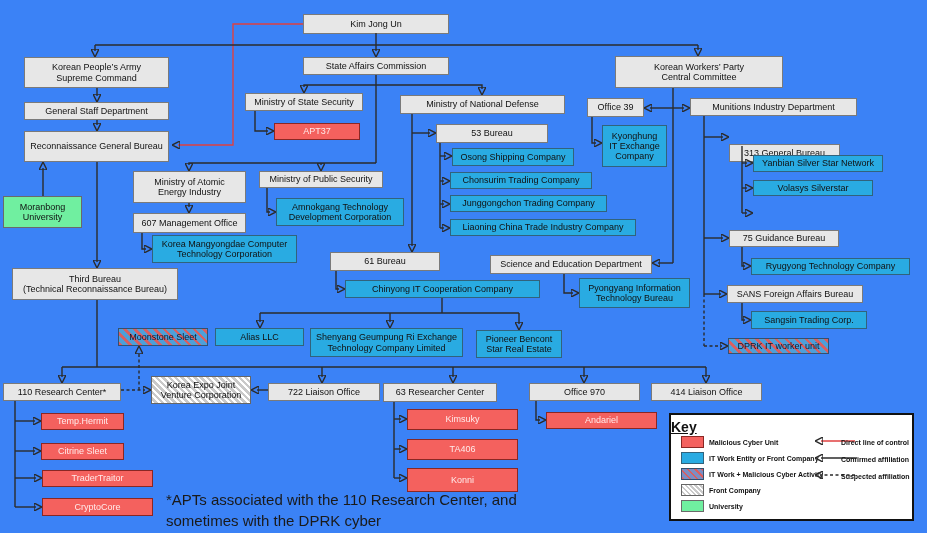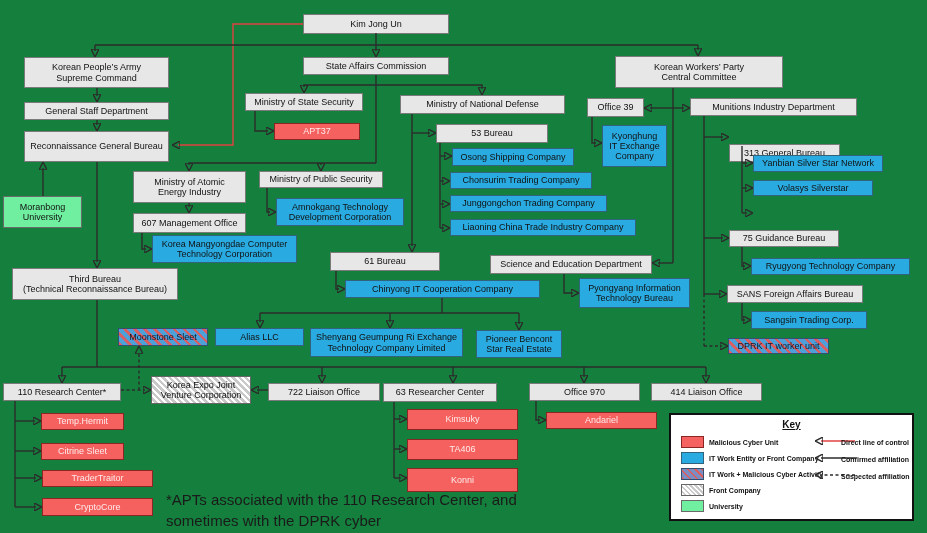--- a/index.html
+++ b/index.html
@@ -1,17 +1,17 @@
 <!DOCTYPE html>
 <html><head>
 <meta charset="utf-8">
 <style>
   html,body{margin:0;padding:0;background:#fff;}
   #canvas{
-    position:relative;width:927px;height:533px;background:#15803d;overflow:hidden;
+    position:relative;width:927px;height:533px;background:#3b82f6;overflow:hidden;
     font-family:"Liberation Sans", sans-serif;
   }
   .node{
     position:absolute;box-sizing:border-box;display:flex;align-items:center;justify-content:center;
     text-align:center;font-size:9px;line-height:1.13;white-space:pre-line;color:#111;z-index:2;
     padding:1px 2px;
   }
   .g{background:#e7e7e7;border:1.2px solid #7a7a7a;}
   .b{background:#29abe2;border:1.2px solid #31637c;}
   .r{background:#f4615e;border:1.2px solid #8a2724;color:#ffeaea;}
@@ -23,21 +23,21 @@
   #lines path.red{stroke:#e04040;}
   #lines path.dash{stroke-dasharray:3 2.5;}
   .footnote{
     position:absolute;left:166px;top:490px;width:410px;font-size:15px;line-height:1.38;
     color:#1a1a1a;white-space:pre-line;z-index:2;
   }
   .keybox{
     position:absolute;left:669px;top:413px;width:245px;height:108px;background:#fff;
     border:2px solid #111;z-index:3;box-sizing:border-box;
   }
-  .key-title{position:absolute;left:0;top:4px;width:100%;text-align:center;font-size:10px;font-weight:bold;text-decoration:underline;color:#111;}
+  .key-title{position:absolute;left:0;top:4px;width:100%;font-size:14px;font-weight:bold;text-decoration:underline;color:#111;}
   .swatch{position:absolute;left:10px;width:23px;height:12px;box-sizing:border-box;}
   .sw-mal{background:#f4615e;border:1px solid #8a2724;}
   .sw-it{background:#29abe2;border:1px solid #31637c;}
   .sw-itmal{background:repeating-linear-gradient(45deg,#d95f62 0 2px,#7b8ec4 2px 5px);border:1px solid #35506e;}
   .sw-front{background:repeating-linear-gradient(45deg,#ffffff 0 1.5px,#c9c9c9 1.5px 3.5px);border:1px solid #666;}
   .sw-uni{background:#70efa0;border:1px solid #6a6a6a;}
   .key-label{position:absolute;left:38px;font-size:7px;font-weight:bold;color:#111;line-height:1;}
   .key-arrow{position:absolute;left:140px;width:46px;height:10px;}
   .key-arrow-label{position:absolute;left:170px;font-size:7px;font-weight:bold;color:#111;line-height:1;}
 </style>

